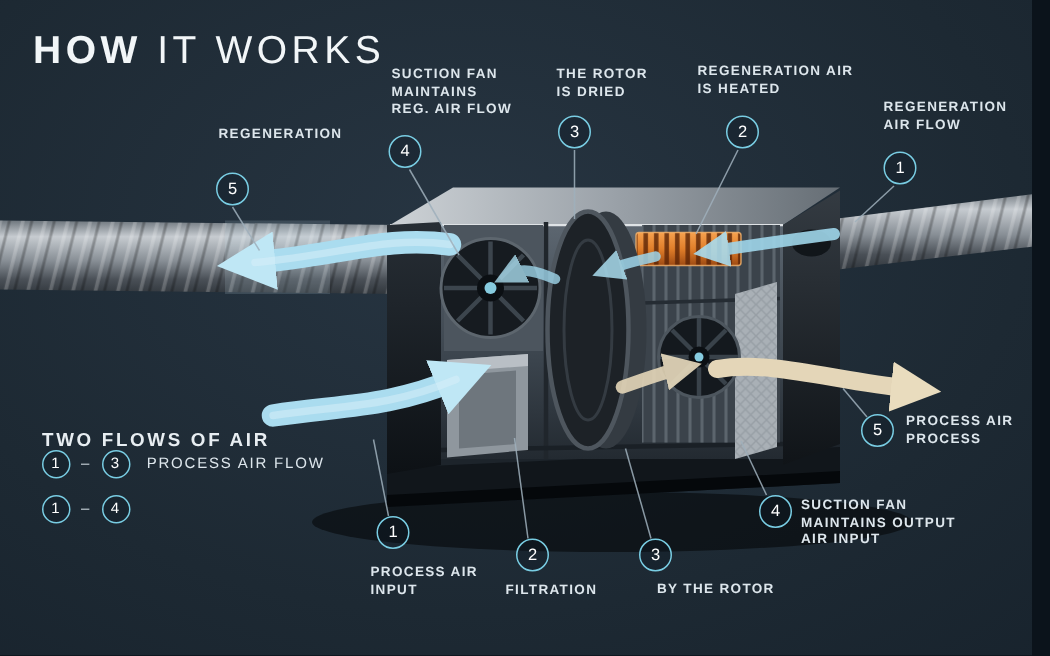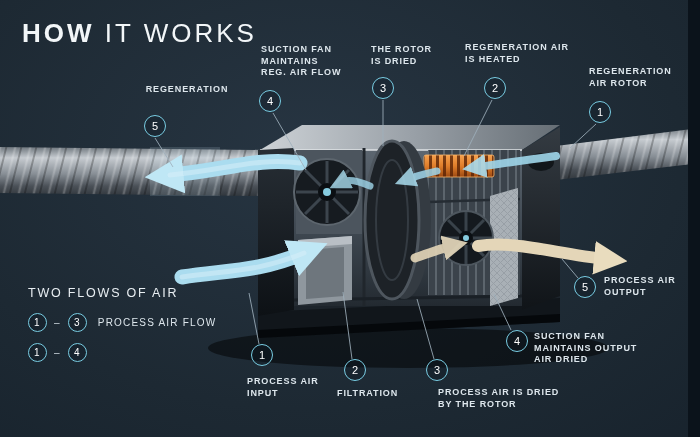--- a/index.html
+++ b/index.html
@@ -20,21 +20,21 @@
     letter-spacing:0.9px; font-weight:700; white-space:nowrap;
   }
   .callout-label.center { text-align:center; white-space:normal; }
   .num-badge {
     position:absolute; width:22px; height:22px; border-radius:50%;
     border:1.5px solid #79cde3; color:#ffffff; font-size:11px; font-weight:500;
     display:flex; align-items:center; justify-content:center;
     background:rgba(13,26,36,0.35);
   }
   .legend { position:absolute; left:28px; top:286px; color:#e8eef2; }
-  .legend-title { font-size:12.5px; letter-spacing:1.8px; font-weight:400; margin-bottom:13px; }
+  .legend-title { font-size:12.5px; letter-spacing:1.8px; font-weight:700; }
   .legend-row { display:flex; align-items:center; gap:7px; margin-bottom:11px; font-size:10px; letter-spacing:1.2px; }
   .legend-badge {
     width:19px; height:19px; border-radius:50%; border:1.5px solid #79cde3;
     display:flex; align-items:center; justify-content:center; font-size:10px;
     color:#fff; background:rgba(13,26,36,0.35); flex:0 0 auto;
   }
   .legend-dash { color:#cfd9e0; }
   .legend-label { margin-left:4px; color:#dde6ec;text-align:right; }
 </style>
 </head>
@@ -265,49 +265,48 @@
       <div>REGENERATION AIR</div>
       <div>IS HEATED</div>
     </div>
     <div class="num-badge" style="left:484px;top:77px">2</div>
   </div>
 
   
   <div style="display:contents">
     <div class="callout-label" style="left:589px;top:66px">
       <div>REGENERATION</div>
-      <div>AIR ROTOR</div>
+      <div>AIR FLOW</div>
     </div>
     <div class="num-badge" style="left:589px;top:101px">1</div>
   </div>
 
   
   <div style="display:contents">
     <div class="num-badge" style="left:574px;top:276px">5</div>
     <div class="callout-label" style="left:604px;top:275px">
       <div>PROCESS AIR</div>
-      <div>OUTPUT</div>
+      <div>PROCESS</div>
     </div>
   </div>
 
   
   <div style="display:contents">
     <div class="num-badge" style="left:506px;top:330px">4</div>
     <div class="callout-label" style="left:534px;top:331px">
       <div>SUCTION FAN</div>
       <div>MAINTAINS OUTPUT</div>
-      <div>AIR DRIED</div>
+      <div>AIR INPUT</div>
     </div>
   </div>
 
   
   <div style="display:contents">
     <div class="num-badge" style="left:426px;top:359px">3</div>
     <div class="callout-label" style="left:438px;top:387px">
-      <div>PROCESS AIR IS DRIED</div>
       <div>BY THE ROTOR</div>
     </div>
   </div>
 
   
   <div style="display:contents">
     <div class="num-badge" style="left:344px;top:359px">2</div>
     <div class="callout-label" style="left:337px;top:388px">
       <div>FILTRATION</div>
     </div>

